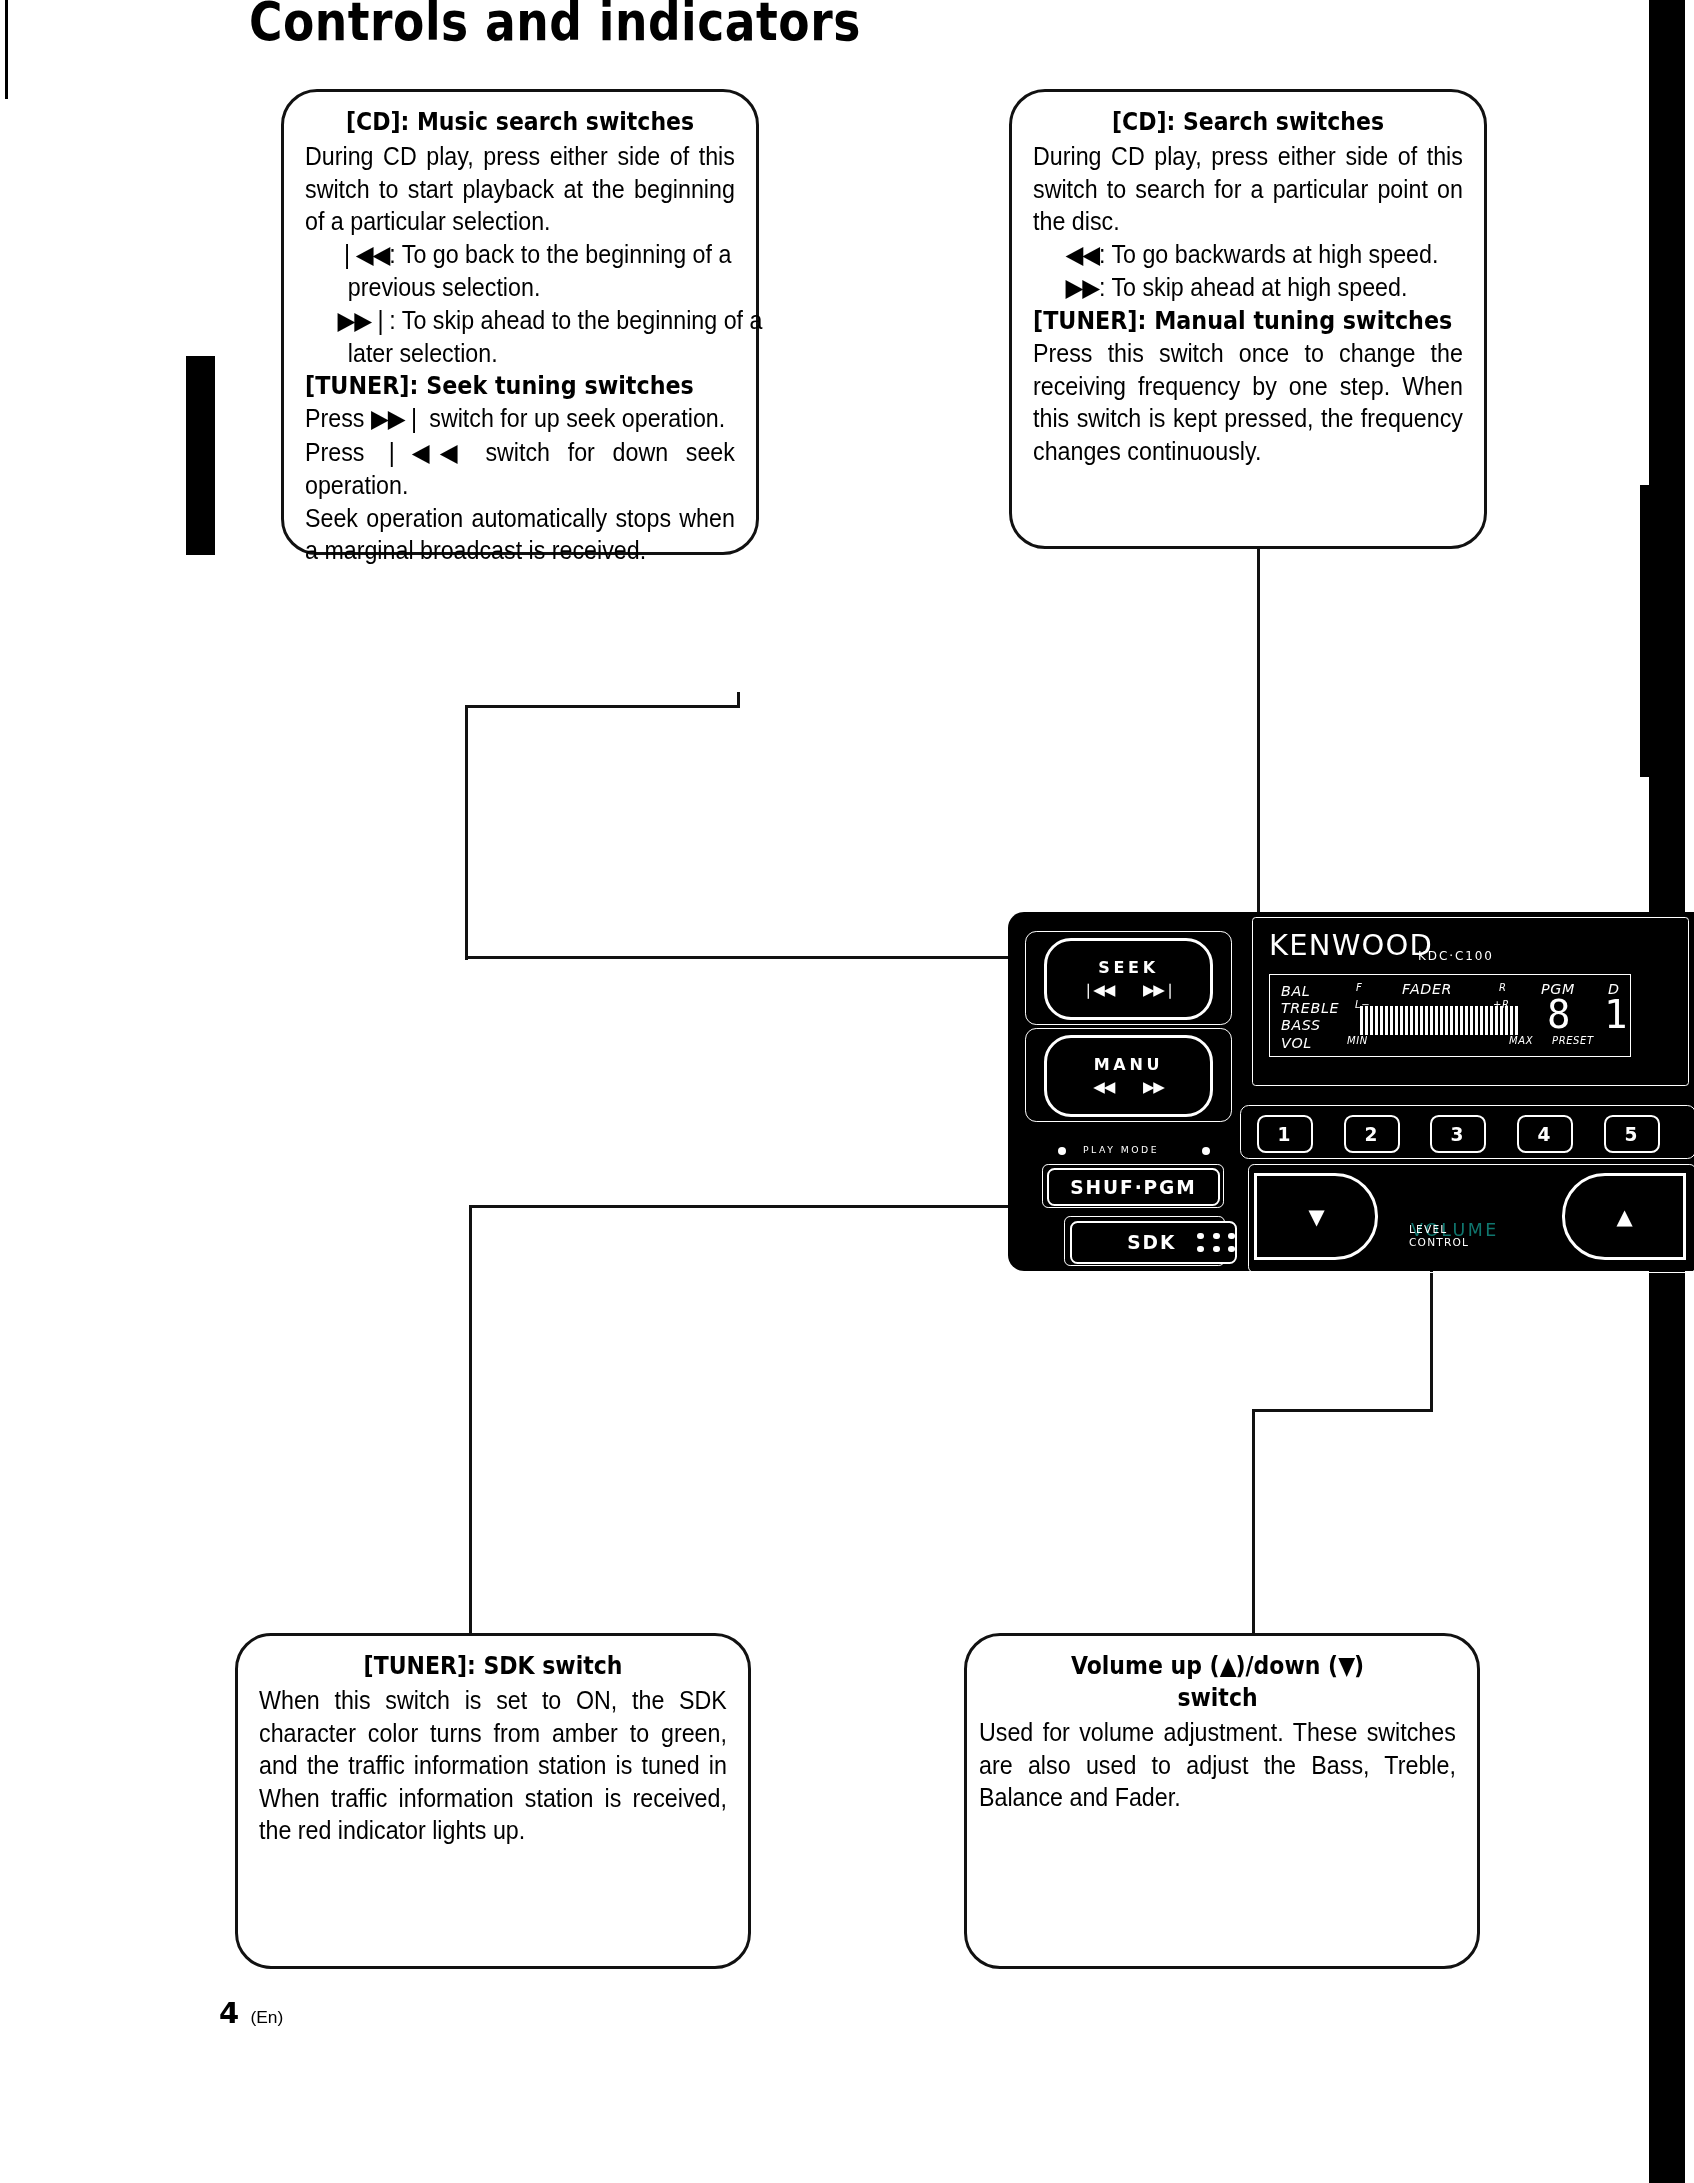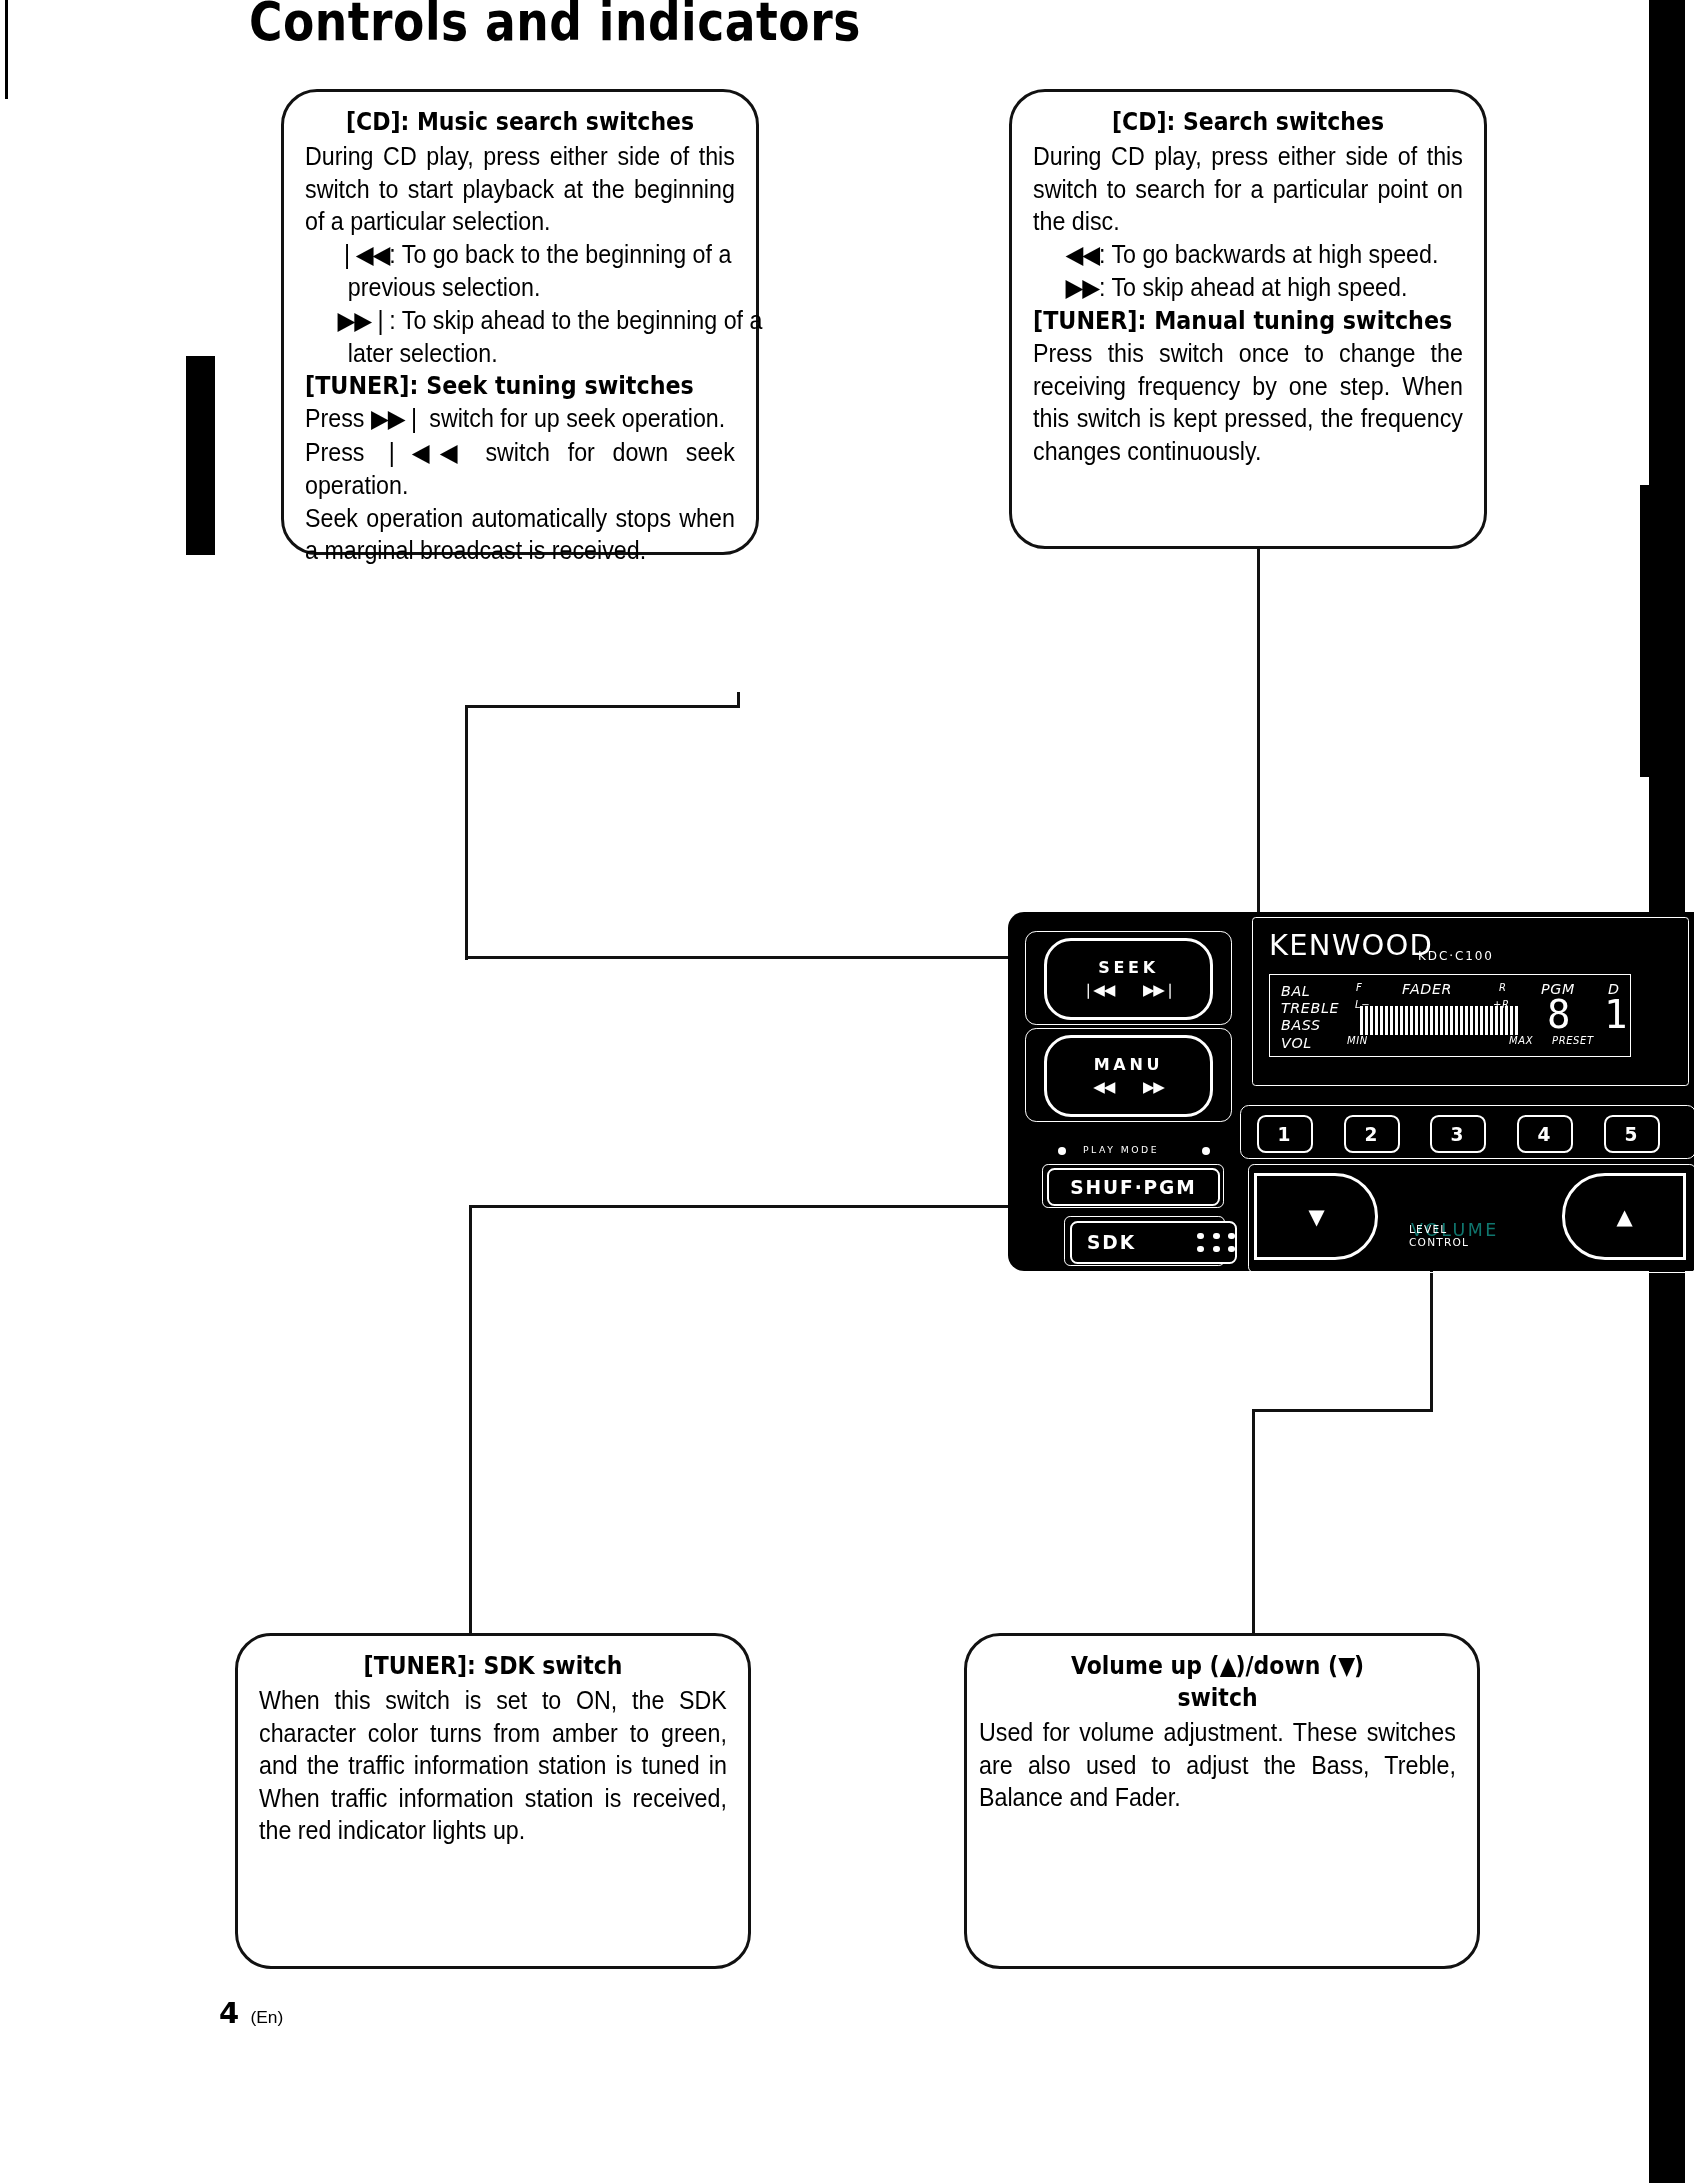--- a/index.html
+++ b/index.html
@@ -346,21 +346,21 @@
     <div class="dot" style="left:50px;top:235px;"></div>
     <div class="playmode" style="left:75px;top:232px;">PLAY MODE</div>
     <div class="dot" style="left:194px;top:235px;"></div>
 
     <div class="olin" style="left:34px;top:252px;width:180px;height:42px;border-radius:6.2px;"></div>
     <div class="rect-btn" style="left:39px;top:256px;width:169px;height:34px;">
       <span>SHUF·PGM</span>
     </div>
 
     <div class="olin" style="left:56px;top:304px;width:159px;height:48px;border-radius:6.2px;"></div>
-    <div class="rect-btn" style="left:62px;top:309px;width:148px;height:39px;justify-content:space-between;padding-left:15px;gap:21px;">
+    <div class="rect-btn" style="left:62px;top:309px;width:148px;height:39px;justify-content:flex-end;padding-left:15px;gap:21px;">
       <span>SDK</span>
       <span class="sdk-dots" style="position:relative;">
         <i></i>
           <i></i>
           <i></i>
           <i></i>
           <i></i>
           <i></i>
       </span>
     </div>

